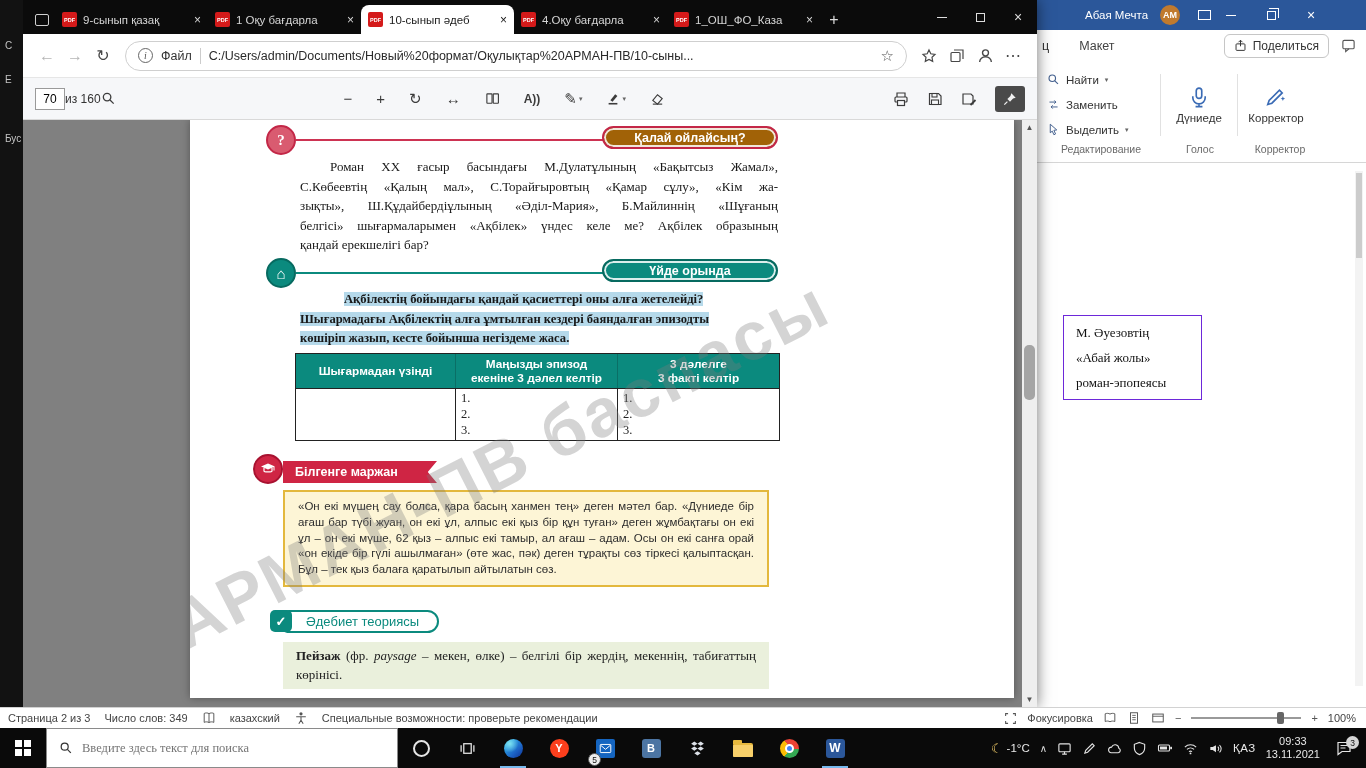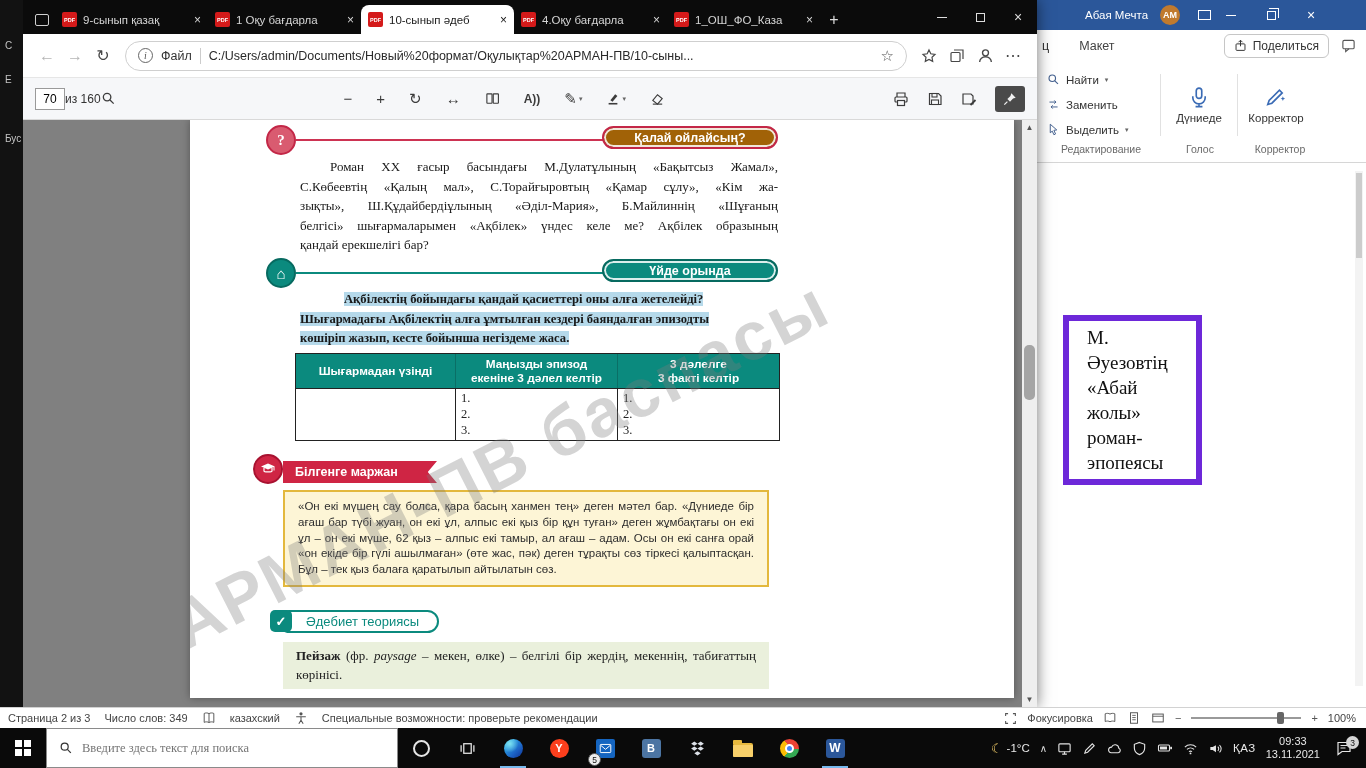--- a/index.html
+++ b/index.html
@@ -27,21 +27,21 @@
 .w-ribbon{height:80px;display:flex;align-items:center;padding-top:7px;position:relative}
 .w-col{width:108px;display:flex;flex-direction:column;gap:6px;margin-left:10px}
 .w-small{display:flex;align-items:center;gap:6px;font-size:11.5px;color:#333;height:19px}
 .crt{font-size:7px;color:#666}
 .w-div{width:1px;height:62px;background:#e1e1e1;margin:1px 5px 0 5px}
 .w-big{width:66px;display:flex;flex-direction:column;align-items:center;gap:4px;font-size:11.5px;color:#333;padding-top:1px;text-align:center}
 .w-groups{position:relative;height:22px;border-bottom:1px solid #d6d6d6;font-size:10.5px;color:#6a6a6a}
 .w-groups span{position:absolute;top:2px;text-align:center}
 .wg1{left:12px;width:104px}.wg2{left:132px;width:62px}.wg3{left:206px;width:74px}
 .w-doc{position:relative;height:544px;background:#fff}
-.w-cell{position:absolute;left:26px;top:152px;width:139px;min-height:85px;border:6px solid #6d28d9;padding:4px 18px;font-family:"Liberation Serif","DejaVu Serif",serif;font-size:19px;line-height:25px;color:#111}
+.w-cell{position:absolute;left:26px;top:152px;width:139px;min-height:85px;border:1px solid #6d28d9;padding:4px 12px;font-family:"Liberation Serif","DejaVu Serif",serif;font-size:13px;line-height:25px;color:#111}
 .w-scroll{position:absolute;right:3px;top:8px;width:8px;height:515px;background:#f3f3f3}
 .w-scroll i{position:absolute;left:1px;top:2px;width:6px;height:85px;background:#ccc}
 
 #statusbar{position:absolute;left:0;top:707px;width:1366px;height:21px;background:#fff;border-top:1px solid #d2d2d2;display:flex;align-items:center;font-size:11px;color:#444;z-index:4}
 .sb-left{display:flex;align-items:center;gap:14px;margin-left:8px}
 .sb-right{margin-left:auto;display:flex;align-items:center;gap:10px;margin-right:10px}
 .slider{width:110px;height:2px;background:#999;position:relative}
 .sthumb{position:absolute;left:78%;top:-5px;width:7px;height:12px;background:#666;border-radius:2px}
 .sbi{color:#555}
 

